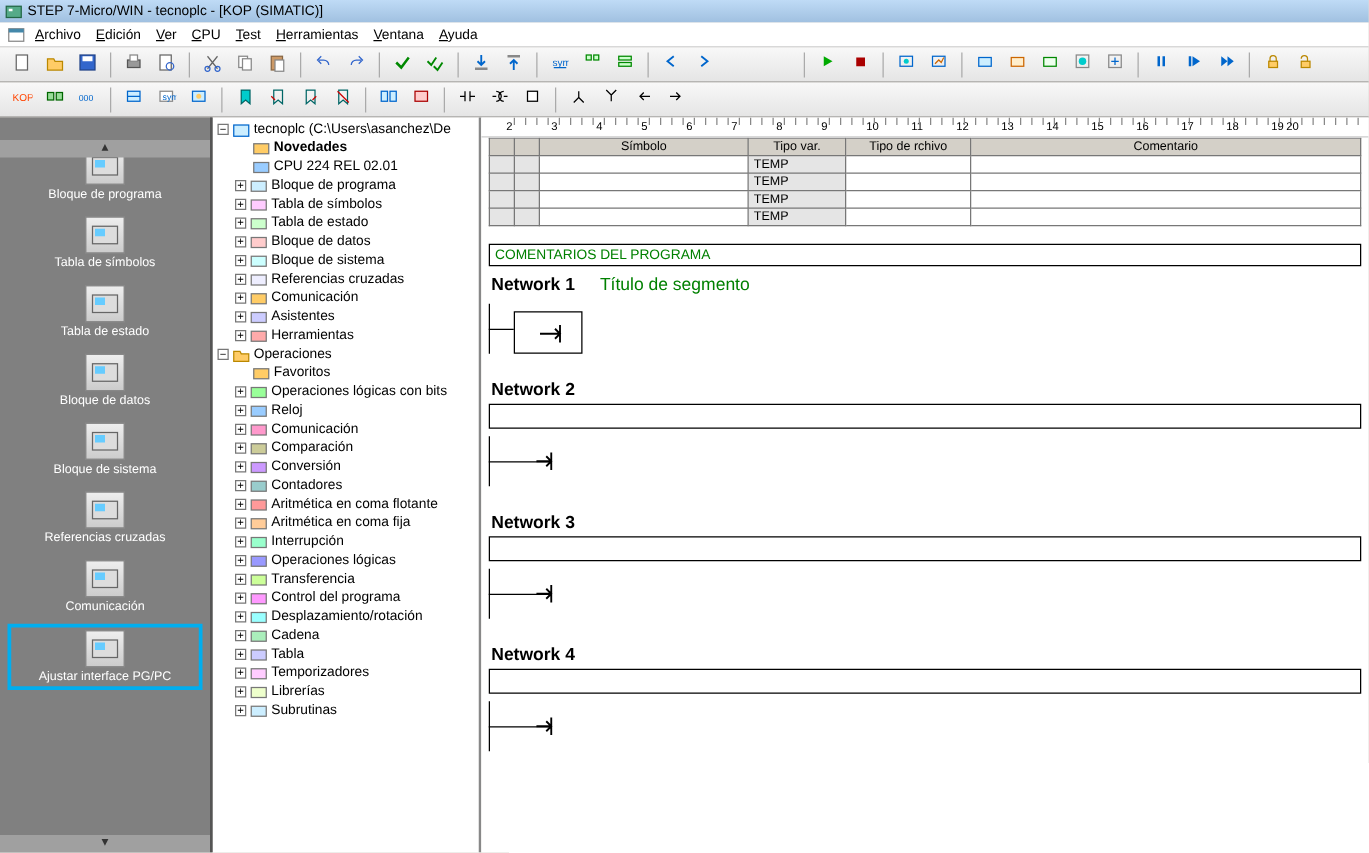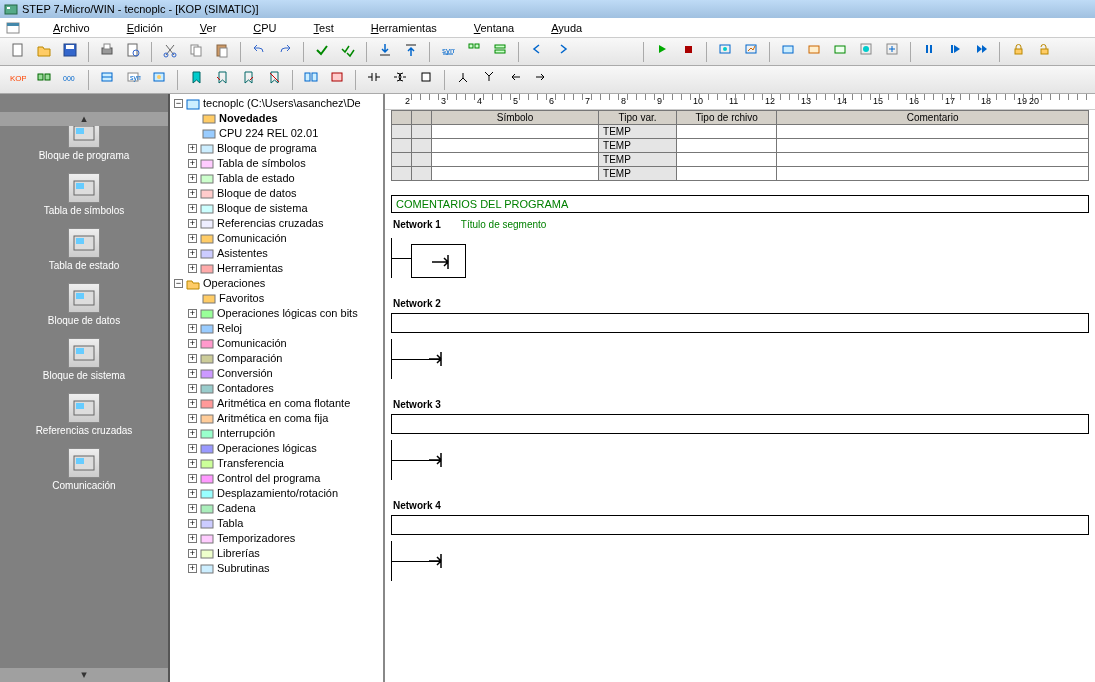--- a/index.html
+++ b/index.html
@@ -26,21 +26,20 @@
     height: 20px;
     background: #fff;
     display: flex;
     align-items: center;
     padding-left: 6px;
     gap: 2px;
     border-bottom: 1px solid #ccc;
   }
   .menu-item {
     padding: 2px 6px;
-    margin-left: 25px;
   }
   .menu-item u { text-decoration: underline; }
   .toolbar {
     height: 28px;
     background: linear-gradient(#f8f8f8, #e5e5e5);
     border-bottom: 1px solid #aaa;
     display: flex;
     align-items: center;
     padding-left: 6px;
     gap: 2px;
@@ -161,21 +160,21 @@
   .prog-comment {
     border: 1px solid #000;
     color: #008000;
     padding: 2px 4px;
     margin: 8px 0 4px;
     font-size: 11px;
   }
   .net-header {
     display:flex;
     gap: 20px;
-    font-size: 10px;
+    font-size: 14px;
     padding: 2px 2px;
   }
   .net-header .ntitle { color: #008000; }
   .seg-comment {
     border: 1px solid #aaa;
     color: #008000;
     padding: 1px 4px;
     font-size: 11px;
   }
   .net-input {
@@ -590,20 +589,29 @@
           <div>Referencias cruzadas</div>
         </div>
         <div class="nav-item">
           <div class="nicon">
             <svg width="24" height="20">
               <rect x="2" y="3" width="20" height="14" fill="#ddd" stroke="#666"></rect>
               <rect x="4" y="5" width="8" height="6" fill="#6cf"></rect>
             </svg>
           </div>
           <div>Comunicación</div>
+        </div>
+        <div class="nav-item highlighted">
+          <div class="nicon">
+            <svg width="24" height="20">
+              <rect x="2" y="3" width="20" height="14" fill="#ddd" stroke="#666"></rect>
+              <rect x="4" y="5" width="8" height="6" fill="#6cf"></rect>
+            </svg>
+          </div>
+          <div>Ajustar interface PG/PC</div>
         </div>
       </div>
     <div class="scrollarrow" style="bottom:0">▾</div>
   </div>
 
   <div class="tree-panel">
     <ul>
       <li>
           <span class="expander">−</span>
         <span class="ticon">

